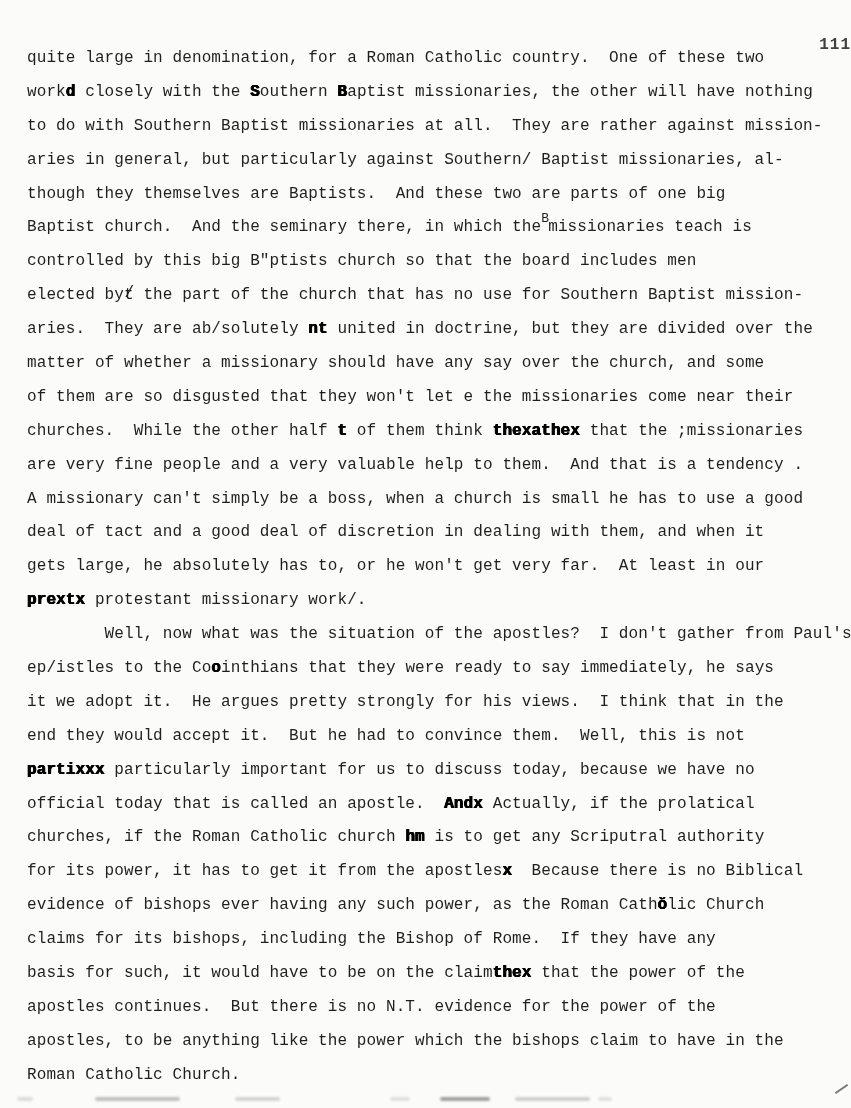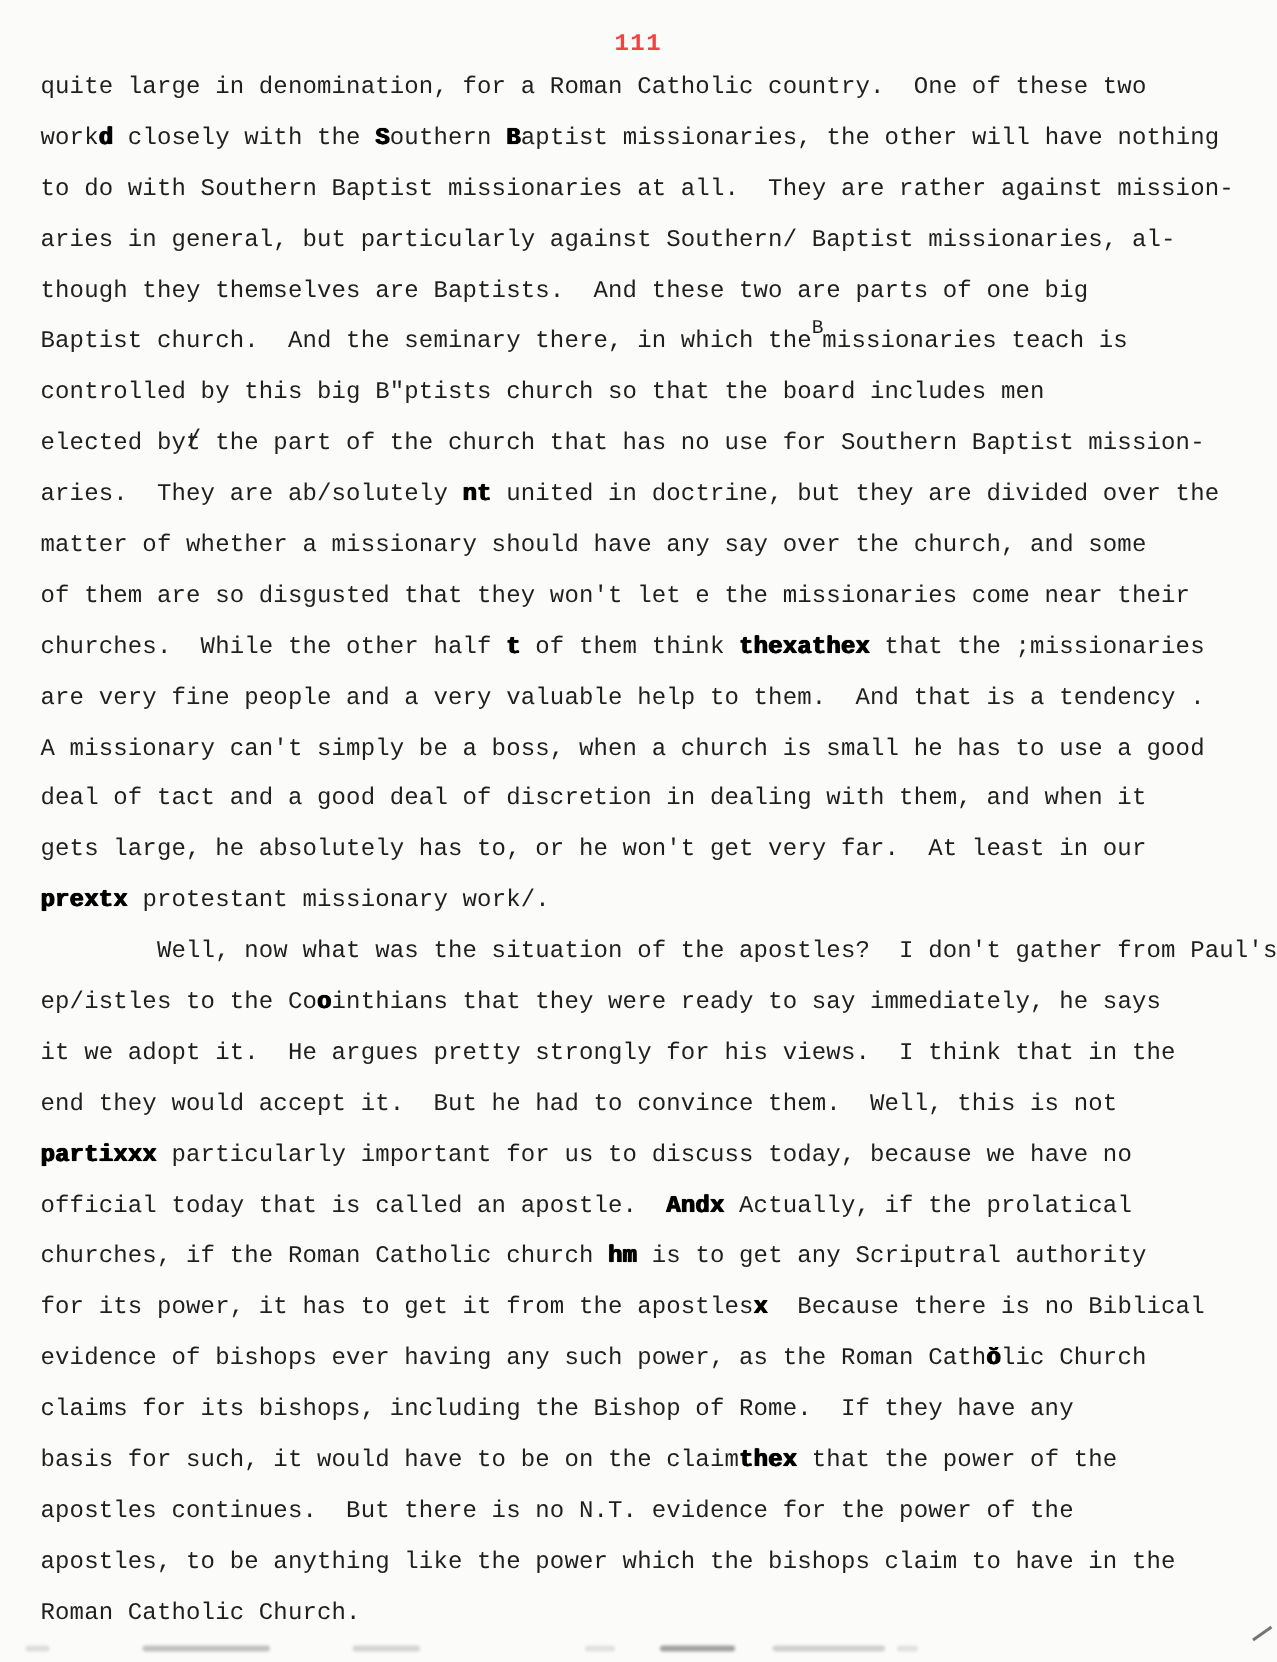--- a/index.html
+++ b/index.html
@@ -9,25 +9,25 @@
     position: relative;
     overflow: hidden;
   }
   .page {
     position: absolute; inset: 0;
     font-family: "Liberation Mono", "DejaVu Sans Mono", monospace;
     color: #1f1f1f;
     font-size: 16px;
   }
   .page-number {
-    position: absolute; top: 20px; left: 0; right: 0;
-    text-align: center;
+    position: absolute; top: 36px; left: 0; right: 0;
+    text-align: right;
     letter-spacing: 1px;
     font-weight: 700;
-    color: #ef4444;
+    color: #404040;
   }
   .body-text {
     position: absolute; top: 42px; left: 27px;
     white-space: pre;
   }
   .line {
     height: 33.9px; line-height: 33.9px;
     letter-spacing: 0.1px;
   }
   

